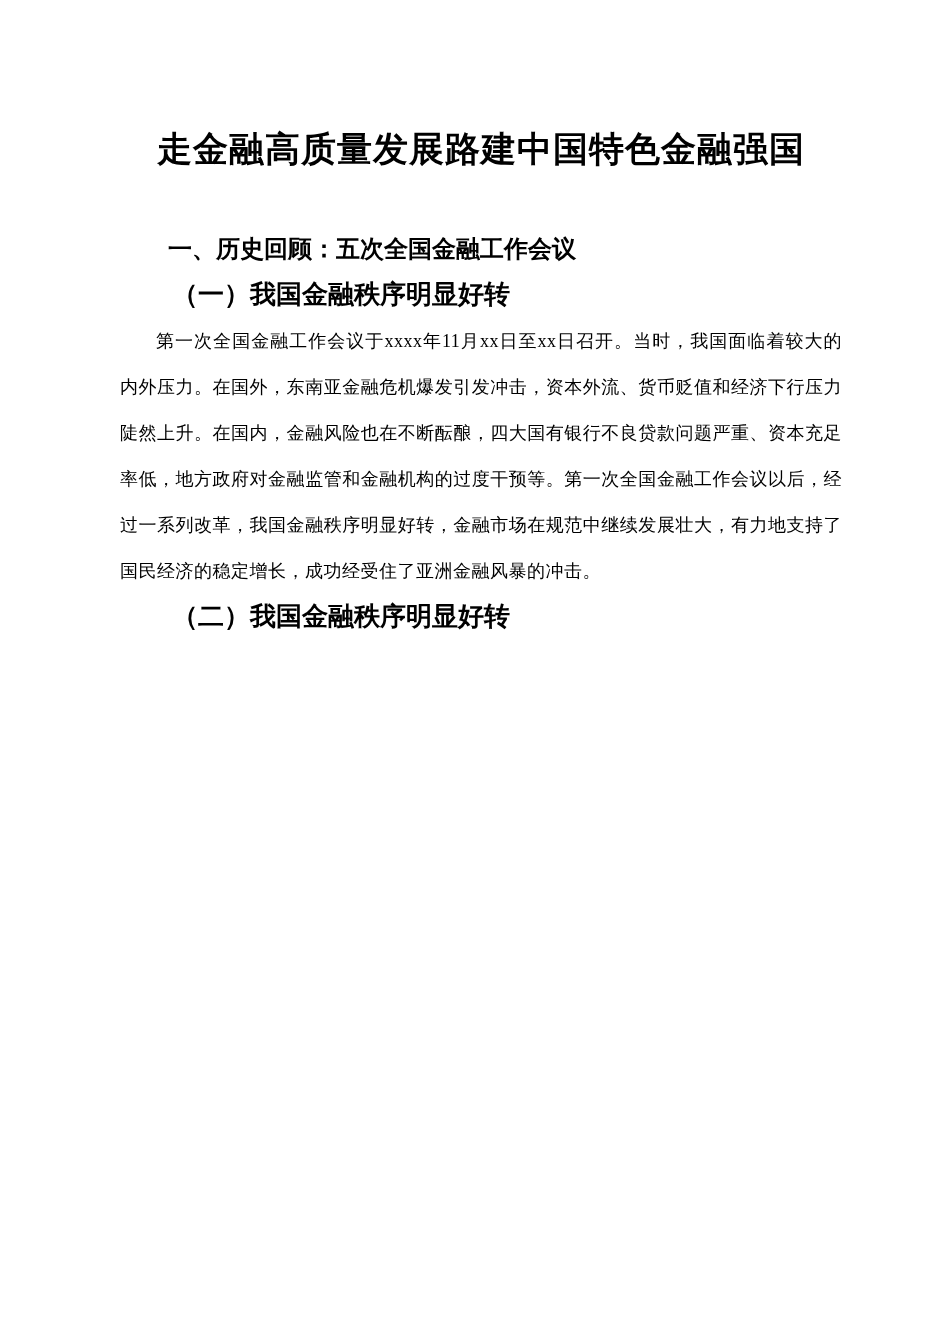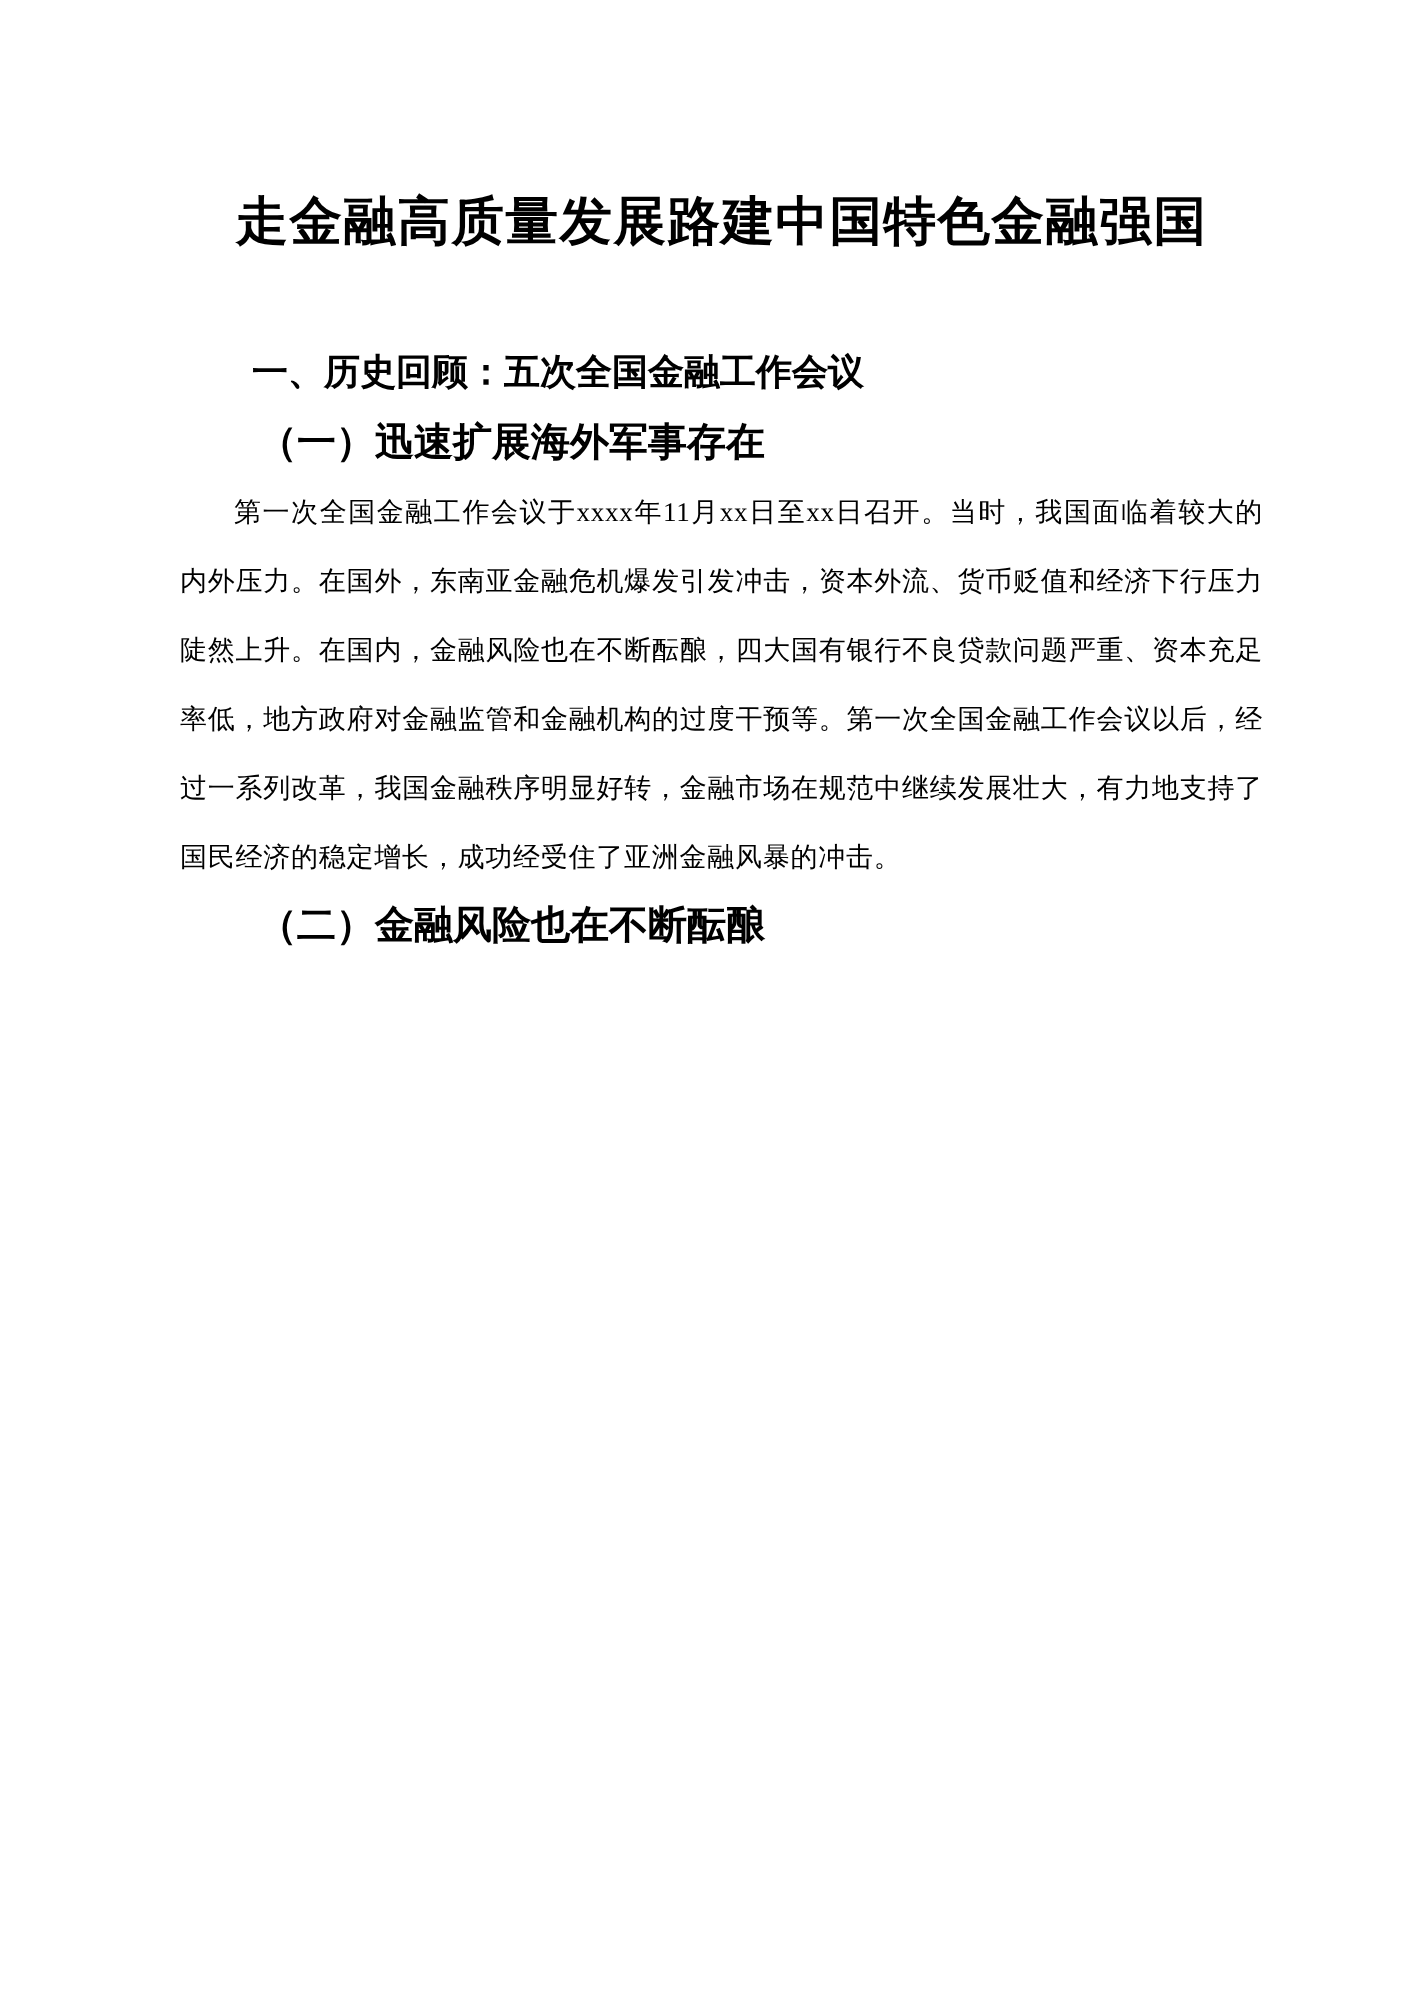--- a/index.html
+++ b/index.html
@@ -18,21 +18,21 @@
     color: #000000;
     font-family: "Liberation Serif", serif;
     overflow: hidden;
   }
   .doc-title {
     margin: 0 0 54px 0;
     text-align: center;
     font-size: 35px;
     line-height: 44px;
     font-weight: 700;
-    font-family: Liberation Mono, monospace;
+    font-family: Liberation Serif, serif;
     letter-spacing: 1px;
   }
   .section-heading {
     margin: 0;
     font-family: Liberation Sans, sans-serif;
     font-weight: 700;
     font-size: 24px;
     line-height: 46px;
     text-indent: 2em;
   }
@@ -55,19 +55,19 @@
   }
 </style>
 </head>
 <body>
 
 <div class="page">
   <h1 class="doc-title">走金融高质量发展路建中国特色金融强国</h1>
 
   <h2 class="section-heading">一、历史回顾：五次全国金融工作会议</h2>
 
-  <h3 class="subsection-heading">（一）迅速扩展海外军事存在</h3>
+  <h3 class="subsection-heading">（一）我国金融秩序明显好转</h3>
 
   <p class="paragraph">第一次全国金融工作会议于xxxx年11月xx日至xx日召开。当时，我国面临着较大的内外压力。在国外，东南亚金融危机爆发引发冲击，资本外流、货币贬值和经济下行压力陡然上升。在国内，金融风险也在不断酝酿，四大国有银行不良贷款问题严重、资本充足率低，地方政府对金融监管和金融机构的过度干预等。第一次全国金融工作会议以后，经过一系列改革，我国金融秩序明显好转，金融市场在规范中继续发展壮大，有力地支持了国民经济的稳定增长，成功经受住了亚洲金融风暴的冲击。</p>
 
-  <h3 class="subsection-heading">（二）金融风险也在不断酝酿</h3>
+  <h3 class="subsection-heading">（二）我国金融秩序明显好转</h3>
 
 </div>
 
 </body></html>

